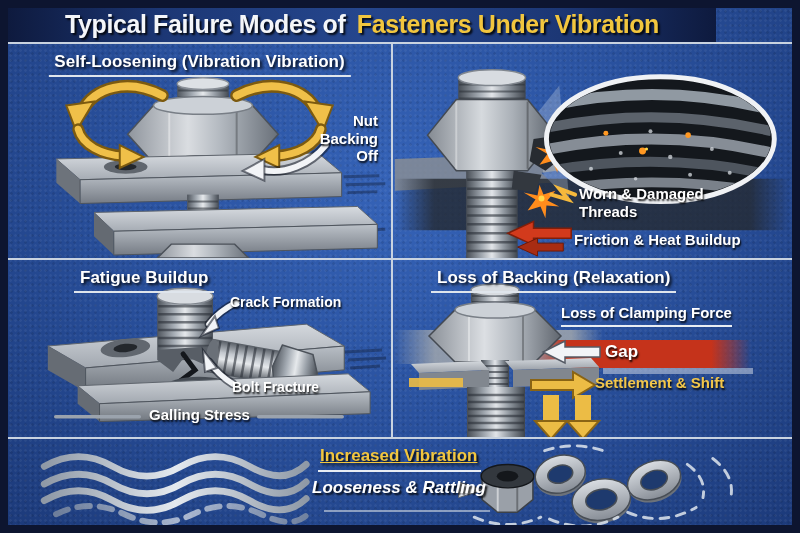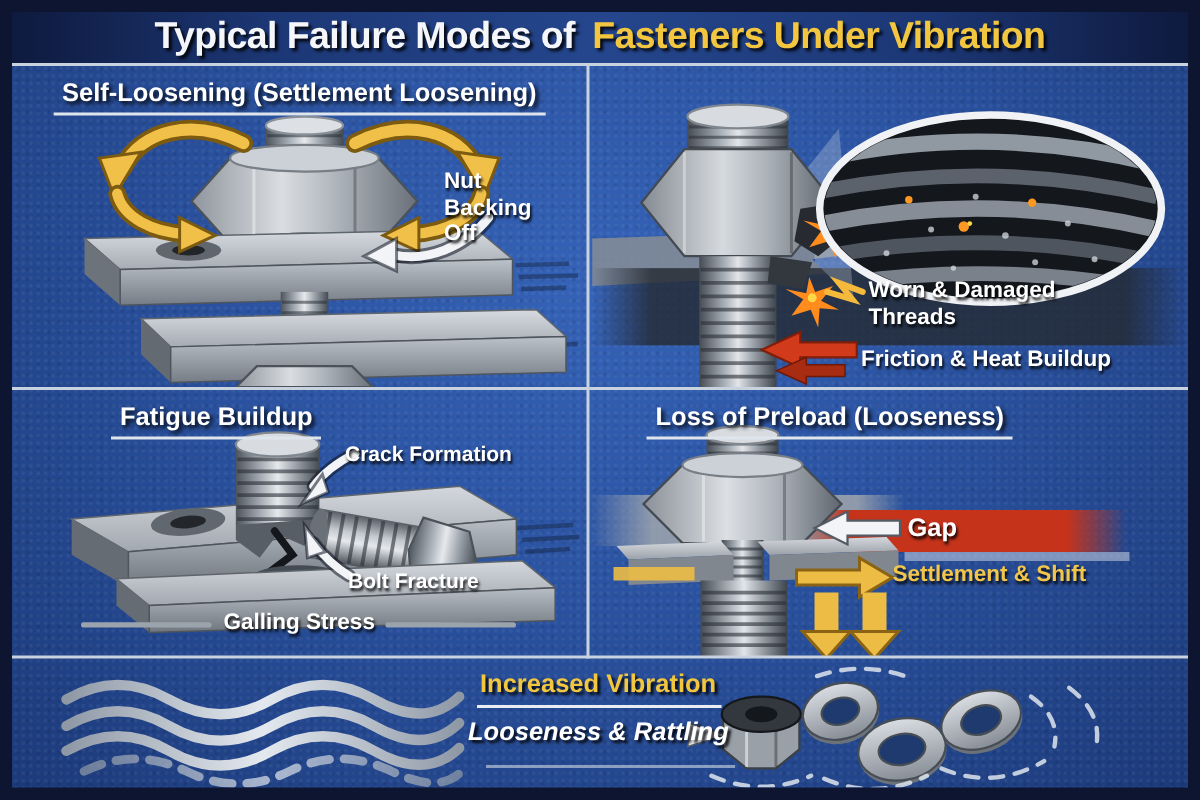--- a/index.html
+++ b/index.html
@@ -11,21 +11,21 @@
     position:relative; width:784px; height:517px; overflow:hidden;
     background-image:
       radial-gradient(rgba(255,255,255,0.05) 1px, transparent 1.6px),
       radial-gradient(rgba(0,0,0,0.09) 1px, transparent 1.6px),
       radial-gradient(ellipse at 50% 35%, #3563b8 0%, #2a52a0 45%, #1c3a7a 100%);
     background-size:5px 5px, 7px 7px, 100% 100%;
   }
 
   
   .title-bar {
-    position:absolute; left:0; top:0; width:784px; height:34px;
+    position:absolute; left:0; top:0; width:708px; height:34px;
     background:linear-gradient(90deg,#0e1a3e 0%,#1c3775 22%,#25468d 50%,#1c3775 78%,#0e1a3e 100%);
     text-align:center; line-height:33px; white-space:nowrap;
   }
   .title-bar .t {
     font-size:25px; font-weight:bold; letter-spacing:-0.4px;
     text-shadow:2px 2px 2px rgba(0,0,0,0.85);
   }
   .t-prefix { color:#f4f6f9; }
   .t-hl { color:#f2c63e; margin-left:7px; }
 
@@ -47,39 +47,39 @@
     border-bottom:2px solid #dfe5ec; padding:0 6px 3px 6px;
     z-index:5;
   }
   .label {
     position:absolute; color:#ffffff; font-weight:bold; font-size:14px;
     line-height:1.18; text-shadow:1px 2px 2px rgba(0,0,0,0.95);
     white-space:pre-line; z-index:5;
   }
 
   
-  .lbl-nut { left:288px; top:68px; width:82px; text-align:left; font-size:15px; }
+  .lbl-nut { left:288px; top:68px; width:82px; text-align:right; font-size:15px; }
   .lbl-worn { left:186px; top:141px; font-size:15px; }
   .lbl-friction { left:181px; top:187px; font-size:15px; }
   .lbl-crack { left:222px; top:34px; }
   .lbl-fracture { left:224px; top:119px; }
   .lbl-stress { left:50%; top:146px; transform:translateX(-50%); font-size:15px; }
   .lbl-clamp { left:168px; top:44px; font-size:15px; border-bottom:2px solid #e8edf3; padding-bottom:3px; }
   .lbl-gap { left:212px; top:82px; font-size:17px; }
   .lbl-settle { left:202px; top:114px; font-size:15px; color:#f2c64a; }
 
   
   .footer {
     position:absolute; left:0; top:429px; width:784px; height:88px;
     border-top:2px solid #c9d3e0;
   }
   .lbl-increased {
     position:absolute; left:310px; top:7px; color:#f2c63e; font-weight:bold; font-size:17px;
     text-shadow:2px 2px 2px rgba(0,0,0,0.9); border-bottom:2px solid #e8edf3; padding:0 4px 4px 2px;
-    white-space:nowrap; z-index:5;
+    white-space:nowrap; z-index:5;text-decoration:underline;
   }
   .lbl-loose {
     position:absolute; left:304px; top:39px; color:#ffffff; font-weight:bold; font-size:17px;
     text-shadow:2px 2px 2px rgba(0,0,0,0.9); white-space:nowrap; z-index:5;font-style:italic;
   }
   .loose-underline {
     position:absolute; left:316px; top:71px; width:166px; height:2px;
     background:rgba(195,205,218,0.65); z-index:4;
   }
 </style>
@@ -186,21 +186,21 @@
         <path d="M 315,86 C 311,102 291,112 269,113" stroke="#f0c049" stroke-width="7"></path>
         <polygon points="273,102 249,114 273,125" fill="#f0c049" stroke="#7c5a10" stroke-width="2"></polygon>
       </g>
 
       <g fill="none" stroke-linecap="round">
         <path d="M 320,102 C 304,122 278,132 256,127" stroke="rgba(15,20,32,0.55)" stroke-width="10"></path>
         <path d="M 320,102 C 304,122 278,132 256,127" stroke="#f2f4f7" stroke-width="6"></path>
         <polygon points="258,116 236,128 258,138" fill="#f2f4f7" stroke="rgba(15,20,32,0.55)" stroke-width="2"></polygon>
       </g>
     </svg>
-    <h2 class="heading" style="left:50%; top:8px; transform:translateX(-50%);">Self-Loosening (Settlement Loosening)</h2>
+    <h2 class="heading" style="left:50%; top:8px; transform:translateX(-50%);">Self-Loosening (Vibration Vibration)</h2>
     <div class="label lbl-nut">Nut
 Backing Off</div>
    </section>
 
    <section class="cell tr">
     <svg class="illus" viewBox="0 0 399 216">
       <defs>
         <linearGradient id="p2cyl" x1="0" y1="0" x2="1" y2="0">
           <stop offset="0" stop-color="#464c54"></stop>
                 <stop offset="0.3" stop-color="#a0a7af"></stop>
@@ -495,21 +495,22 @@
         <g>
           <rect x="150" y="135" width="16" height="26" stroke="none"></rect>
           <polygon points="142,161 174,161 158,179"></polygon>
         </g>
         <g>
           <rect x="182" y="135" width="16" height="26" stroke="none"></rect>
           <polygon points="174,161 206,161 190,179"></polygon>
         </g>
       </g>
     </svg>
-    <h2 class="heading" style="left:38px; top:8px;">Loss of Preload (Looseness)</h2>
+    <h2 class="heading" style="left:38px; top:8px;">Loss of Backing (Relaxation)</h2>
+    <div class="label lbl-clamp">Loss of Clamping Force</div>
     <div class="label lbl-gap">Gap</div>
     <div class="label lbl-settle">Settlement &amp; Shift</div>
    </section>
   </div>
 
   <div class="footer">
     <svg class="illus" viewBox="0 0 784 88">
       <defs>
         <linearGradient id="fwave" x1="0" y1="0" x2="1" y2="0">
           <stop offset="0" stop-color="#8f99a6"></stop>

